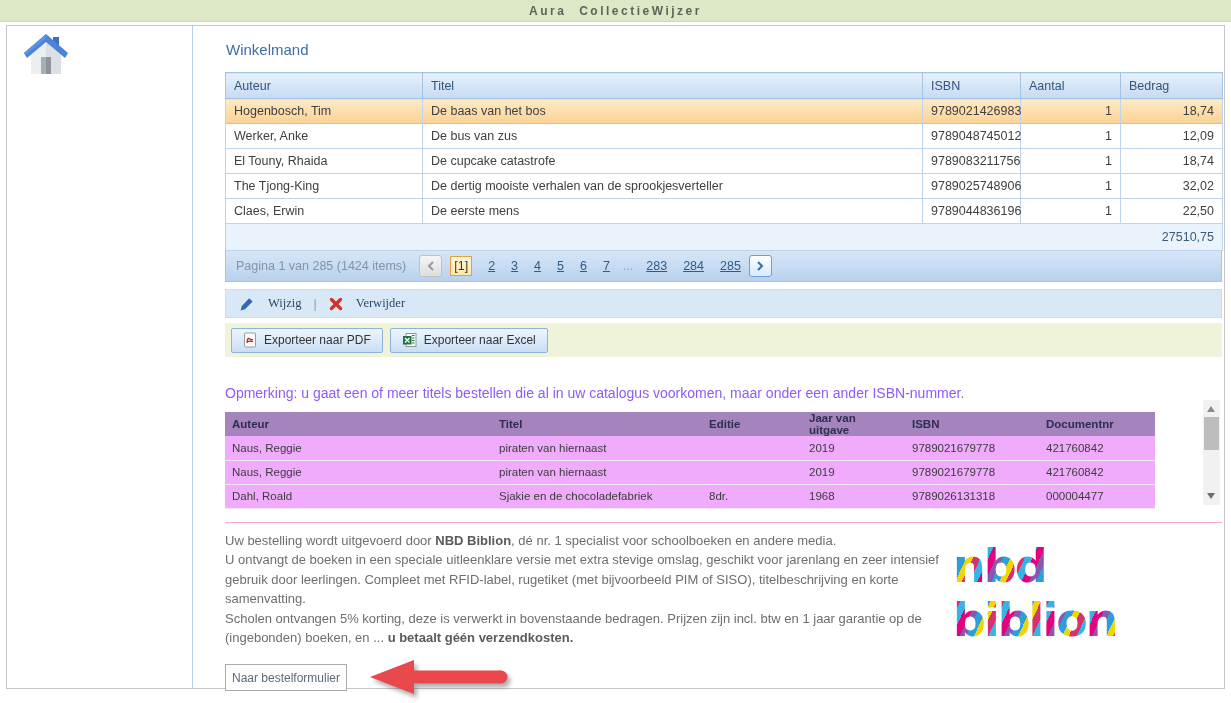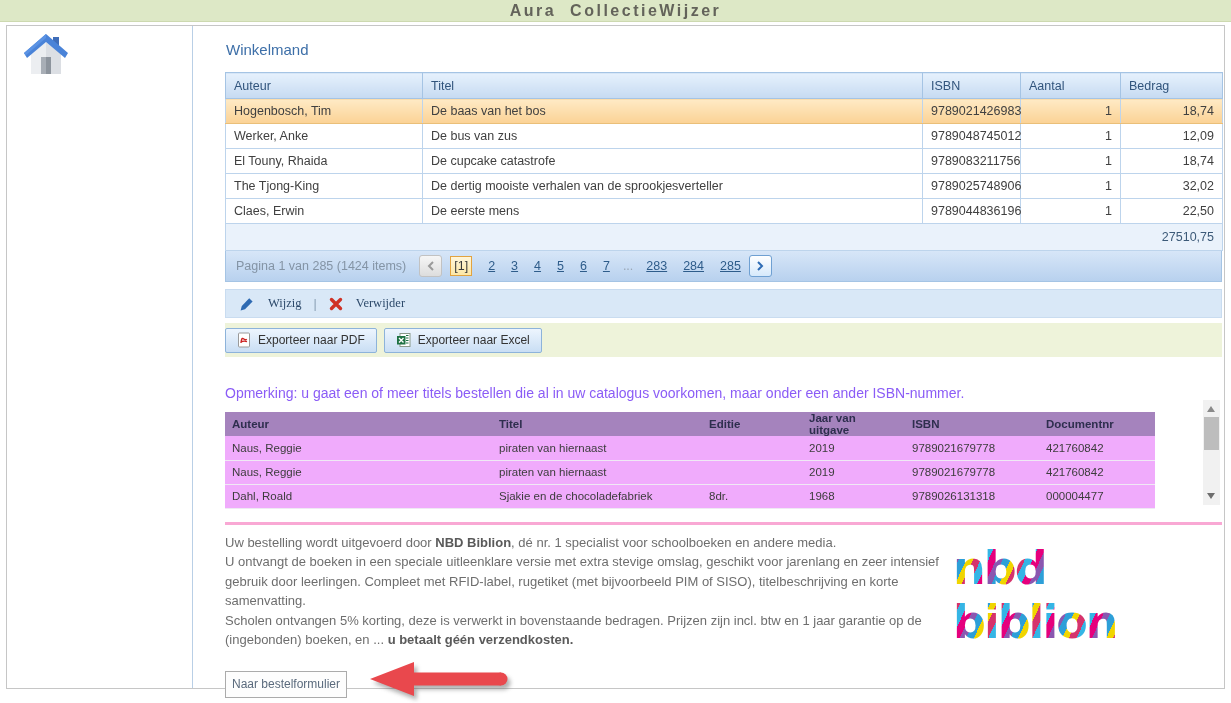--- a/index.html
+++ b/index.html
@@ -1,21 +1,21 @@
 <!DOCTYPE html>
 <html><head>
 <meta charset="utf-8">
 <style>
   * { box-sizing: border-box; margin: 0; padding: 0; }
   html,body { width:1231px; height:703px; background:#fff; overflow:hidden;
     font-family:"Liberation Sans","DejaVu Sans",sans-serif; }
 
   .topbar { height:22px; background:#dde8c6; border-bottom:1px solid #cdd9b0;
     display:flex; align-items:center; justify-content:center;
-    font-size:16px; font-weight:bold; letter-spacing:2.5px; word-spacing:7px; color:#63635a; }
+    font-size:12px; font-weight:bold; letter-spacing:2.5px; word-spacing:7px; color:#63635a; }
 
   .content { position:relative; margin:3px 6px 0 6px; height:664px;
     border:1px solid #c6c6c6; background:#fff; }
 
   .sidebar { position:absolute; left:0; top:0; bottom:0; width:186px;
     border-right:1px solid #b9cfe6; background:#fff; }
   .home-btn { position:absolute; left:15px; top:7px; width:48px; height:46px; cursor:pointer; }
 
   .main { position:absolute; left:187px; top:0; right:0; bottom:0; padding:13px 0 0 31px; }
 
@@ -49,21 +49,21 @@
   .pg-ellipsis { color:#9aa7b5; margin:0 5px; }
 
   
   .toolbar { margin-top:7px; width:997px; height:29px; background:#d9e8f7;
     border:1px solid #c9dcf0; display:flex; align-items:center; padding-left:13px;
     gap:8px; font-size:12.5px; color:#2d4a6b; }
   .tb-sep { color:#8aa0b5; margin:0 4px; }
   .tb-item { display:flex; align-items:center; gap:13px; cursor:pointer;font-family:Liberation Serif, serif; }
 
   .exportbar { margin-top:5px; width:997px; height:34px; background:#eef3da;
-    display:flex; align-items:center; gap:7px; padding-left:0; }
+    display:flex; align-items:center; gap:7px; padding-left:6px; }
   .export-btn { height:25px; display:flex; align-items:center; gap:7px; padding:0 11px;
     border:1px solid #8db3da; border-radius:2px; background:linear-gradient(#edf5fe,#c9def4);
     font-size:12px; color:#333; cursor:pointer; }
 
   .remark { margin-top:28px; color:#8b5cf6; font-size:14px; }
 
   
   .dup-region { position:relative; margin-top:11px; width:997px; }
   table.dup { width:930px; border-collapse:collapse; table-layout:fixed;
     font-size:11.5px; color:#3c3c3c; }
@@ -76,33 +76,33 @@
   .sb-arrow-up { position:absolute; top:6px; left:4px; width:0; height:0;
     border-left:4.5px solid transparent; border-right:4.5px solid transparent;
     border-bottom:6px solid #8a8a8a; cursor:pointer; }
   .sb-thumb { position:absolute; top:17px; left:1px; width:15px; height:33px;
     background:#bdbdbd; cursor:pointer; }
   .sb-arrow-down { position:absolute; bottom:6px; left:4px; width:0; height:0;
     border-left:4.5px solid transparent; border-right:4.5px solid transparent;
     border-top:6px solid #6e6e6e; cursor:pointer; }
 
   
-  .info-section { margin-top:13px; width:997px; border-top:3px solid #f9a8d4;
+  .info-section { margin-top:13px; width:997px; border-top:1px solid #f9a8d4;
     padding-top:8px; display:flex; }
   .info-text { width:728px; font-size:13px; color:#6e6e6e; line-height:19.5px; }
   .info-text b { color:#5a5a5a; }
   .logo-box { flex:1; display:flex; justify-content:flex-end; padding:8px 2px 0 0; }
   .logo { font-family:"DejaVu Sans",sans-serif; font-size:46px; font-weight:bold;
     letter-spacing:-2px;
     background:repeating-linear-gradient(115deg,#e5007d 0 7px,#8a57b0 7px 13px,
       #2d9fd8 13px 20px,#f0d500 20px 26px,#d6336c 26px 33px,#35b5e5 33px 40px);
     -webkit-background-clip:text; background-clip:text; color:transparent; }
 
   
-  .order-row { margin-top:12px; display:flex; align-items:flex-end; }
+  .order-row { margin-top:12px; display:flex; align-items:center; }
   .order-btn { width:122px; height:27px; background:#fdfdfd; border:1px solid #ababab;
     color:#5b6b7d; font-size:12px; font-family:inherit; cursor:pointer; }
   .big-arrow { margin-left:23px; filter:drop-shadow(3px 4px 2px rgba(80,80,80,0.45)); }
 </style>
 </head>
 <body>
 
 <div class="topbar">
   <span>Aura CollectieWijzer</span>
 </div>

